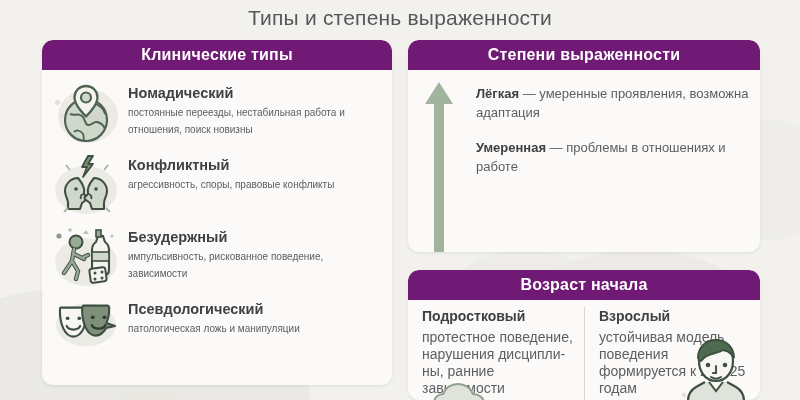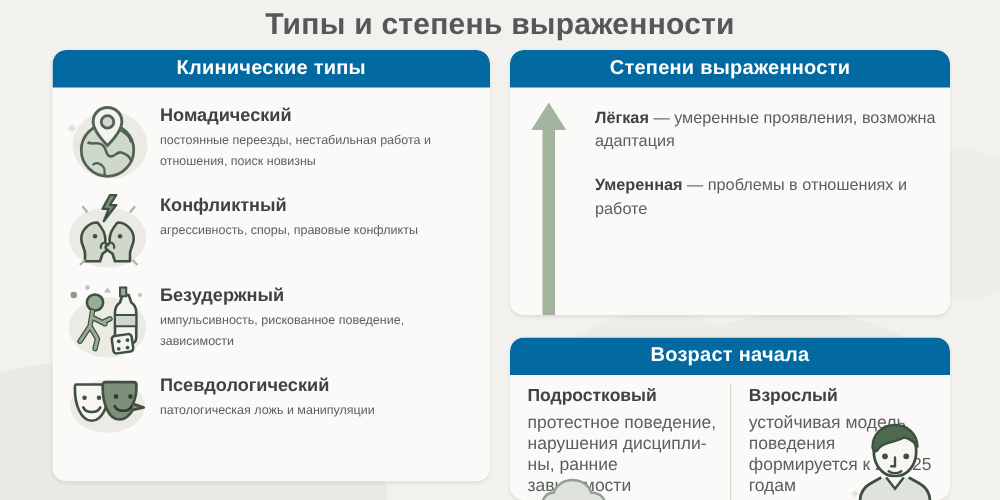--- a/index.html
+++ b/index.html
@@ -27,38 +27,38 @@
   .blob.b1 { width: 260px; height: 150px; left: -70px; bottom: -40px; }
   .blob.b2 { width: 190px; height: 110px; left: 120px; bottom: -50px; }
   .blob.b3 { width: 240px; height: 140px; right: 40px; bottom: 10px; background:#eceae5;}
   .blob.b4 { width: 150px; height: 90px; right: 200px; bottom: 60px; background:#ecebe6;}
   .blob.b5 { width: 120px; height: 120px; right: -30px; top: 120px; background:#edece7;}
 
   .page-title {
     position: absolute;
     top: 6px; left: 0; right: 0;
     text-align: center;
-    font-size: 24px;
-    font-weight: 700;
+    font-size: 21px;
+    font-weight: 400;
     color: #55585a;
     letter-spacing: .2px;
     z-index: 3;
   }
 
   .card {
     position: absolute;
     background: #fbfaf8;
     border-radius: 11px;
     box-shadow: 0 1px 3px rgba(80,85,80,.13);
     overflow: hidden;
     z-index: 2;
   }
 
   .card-header {
-    background: #0369a1;
+    background: #701a75;
     color: #ffffff;
     font-size: 16px;
     font-weight: 700;
     text-align: center;
     line-height: 30px;
     height: 30px;
     border-radius: 11px 11px 0 0;
     letter-spacing: .2px;
   }
 

